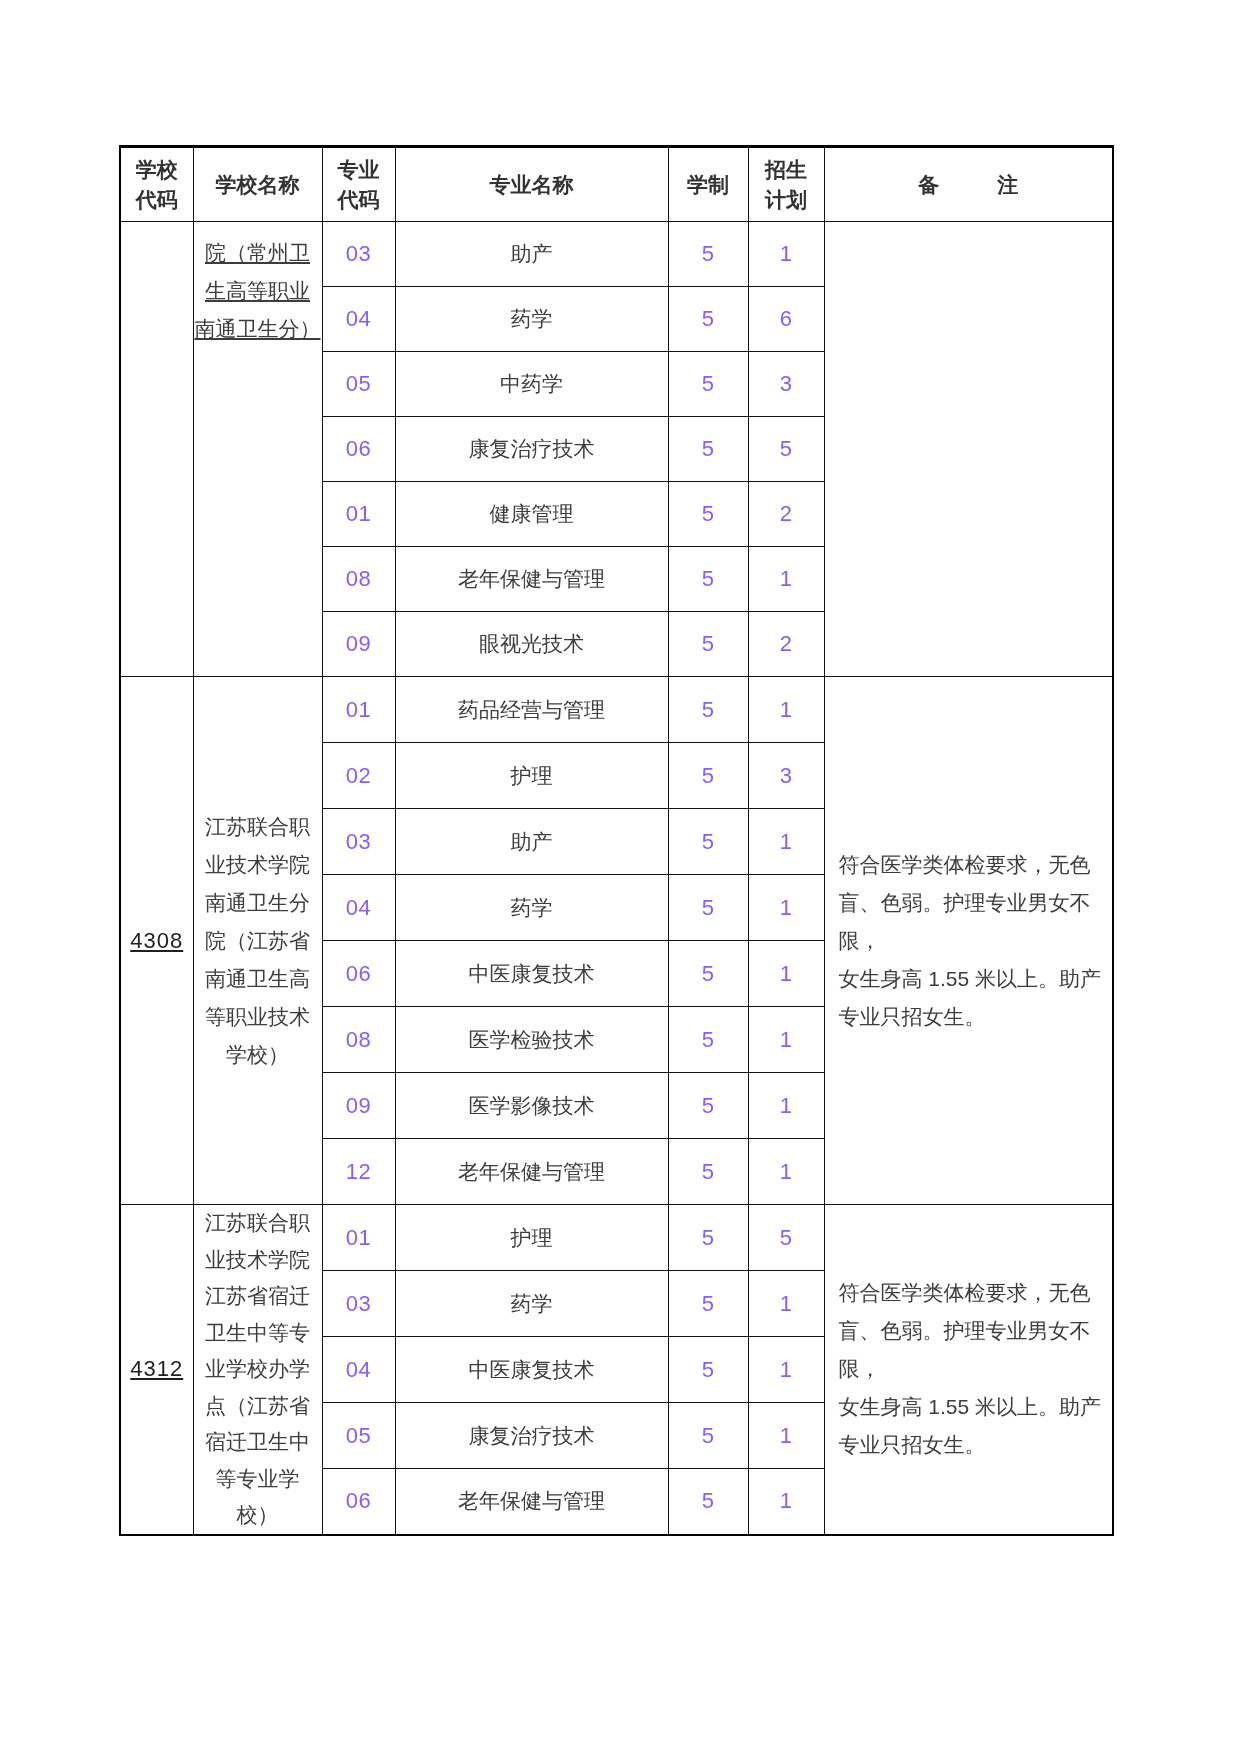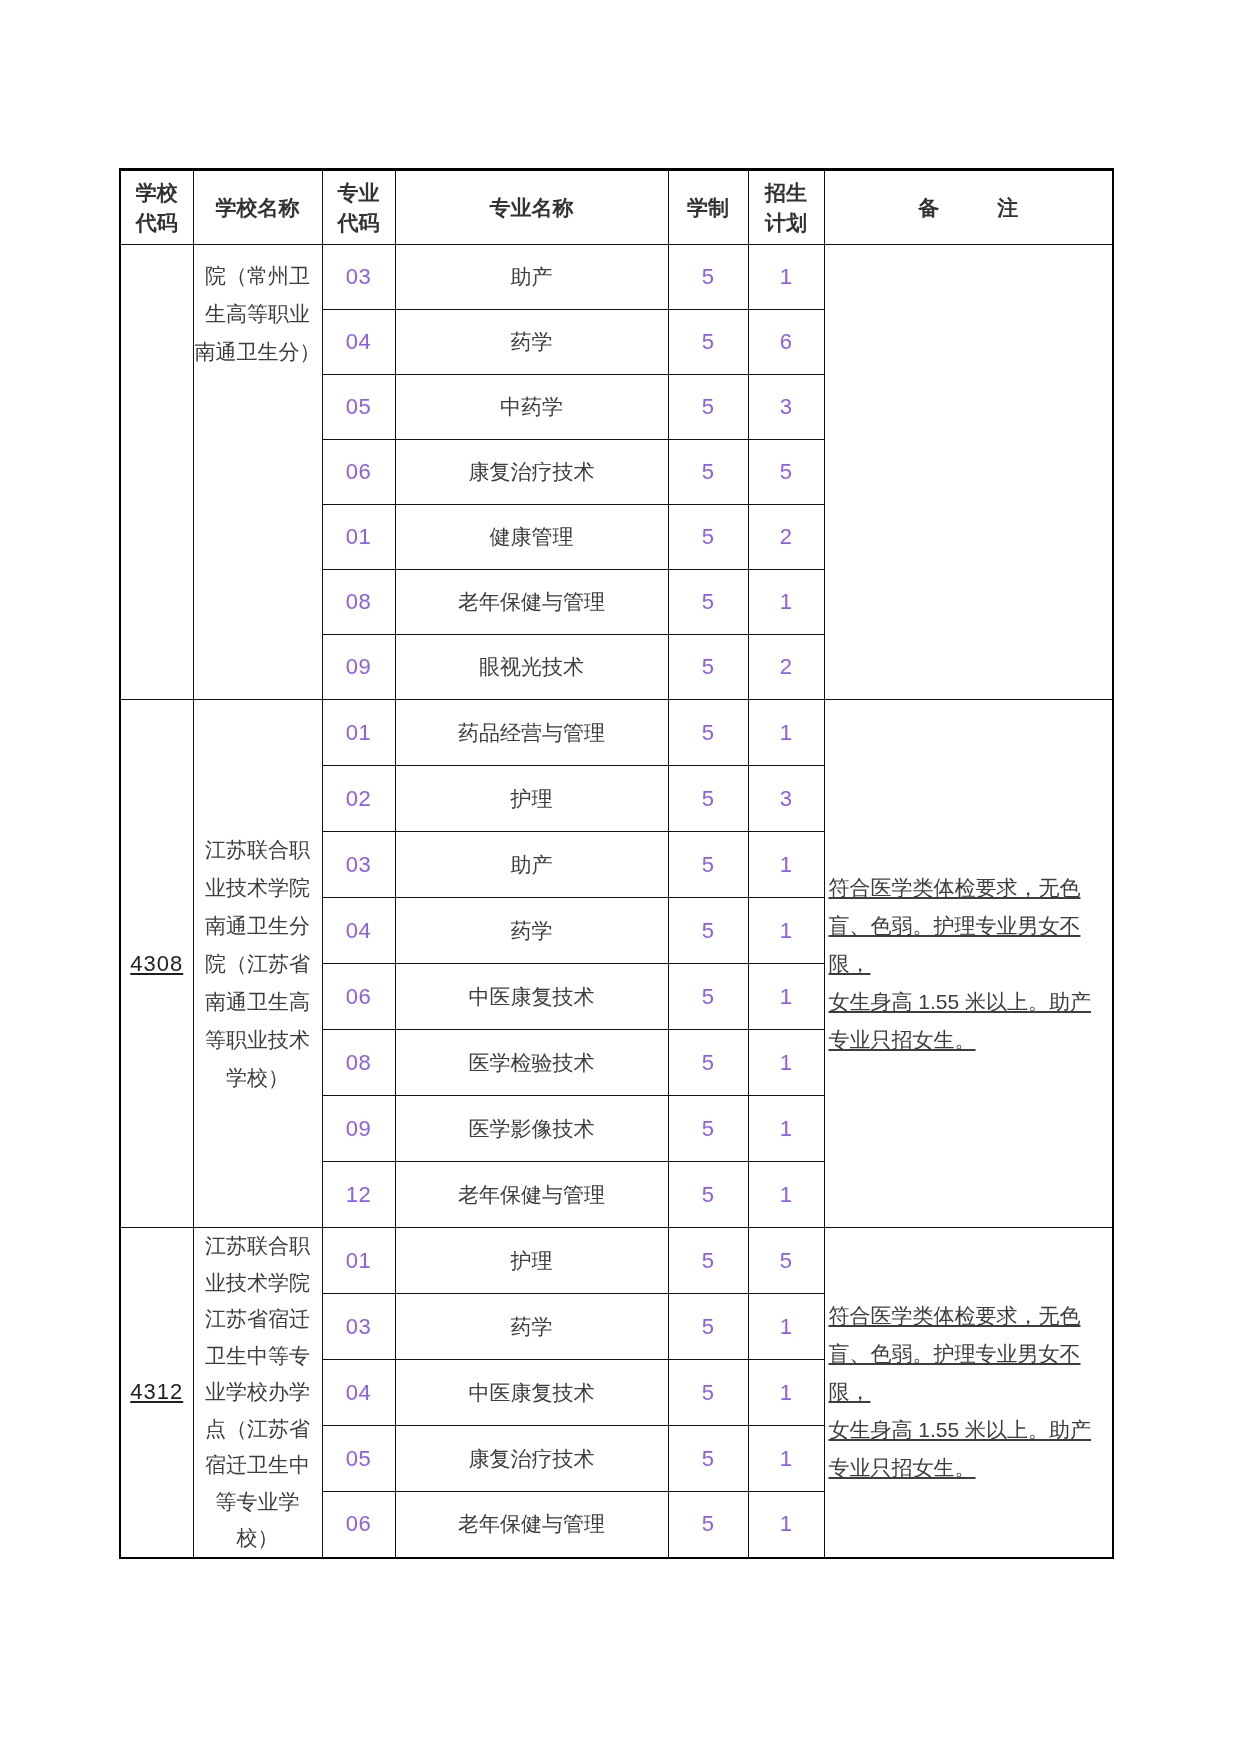--- a/index.html
+++ b/index.html
@@ -1,46 +1,46 @@
 <!DOCTYPE html>
 <html><head>
 <meta charset="utf-8">
 <style>
   html,body{margin:0;padding:0;}
   body{
     width:1240px;height:1754px;position:relative;background:#ffffff;
     font-family:"Liberation Sans", sans-serif;color:#3a3a3a;
   }
-  .table-wrap{position:absolute;left:119px;top:168px;}
+  .table-wrap{position:absolute;left:119px;top:145px;}
   table{
     border-collapse:collapse;table-layout:fixed;width:993px;
     border:2px solid #000;border-top:3px solid #000;
   }
   th,td{
     border:1.5px solid #111;overflow:hidden;
     text-align:center;vertical-align:middle;
     font-size:21px;padding:0;
   }
   th{font-weight:bold;color:#333;line-height:30px;}
   .hdr-two span{display:block;}
   .hdr-remark{display:flex;justify-content:center;gap:58px;}
   tr.hrow{height:75px;}
   tr.r1{height:65px;}
   tr.r2{height:66px;}
   tr.r3{height:66px;}
   td.num{font-size:22px;color:#8b5cf6;letter-spacing:0.5px;}
   td.major{font-size:21px;color:#3d3d3d;margin-left:8px;}
   td.code-cell{font-size:22px;color:#1f1f1f;letter-spacing:1px;text-decoration:underline;}
   td.name-cell{line-height:38px;color:#3d3d3d;}
-  td.name-top{vertical-align:top;padding-top:12px;}
+  td.name-top{vertical-align:top;padding-top:12px;text-decoration:underline;}
   td.name-cell.tight{line-height:36.5px;}
   td.remark-cell{
     text-align:left;vertical-align:middle;
-    padding-left:4px;padding-right:6px;
-    line-height:38px;color:#3d3d3d;text-decoration:underline;
+    padding-left:14px;padding-right:6px;
+    line-height:38px;color:#3d3d3d;
   }
 </style>
 </head>
 <body>
 
 <div class="table-wrap">
   <table>
     <colgroup>
       <col style="width:73px">
         <col style="width:129px">

